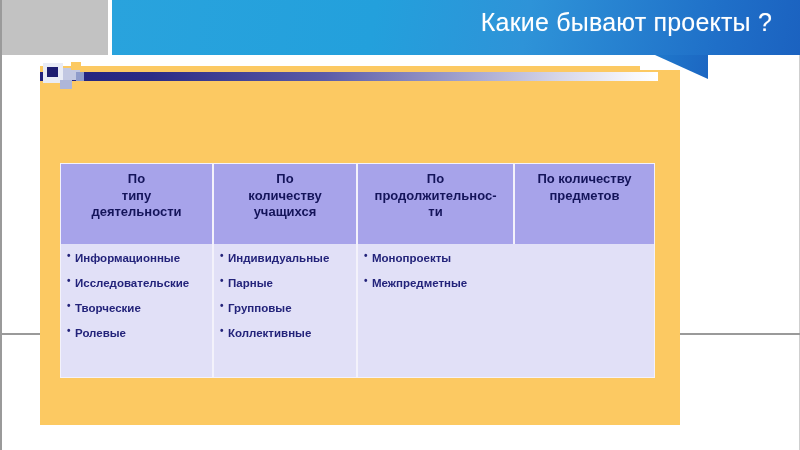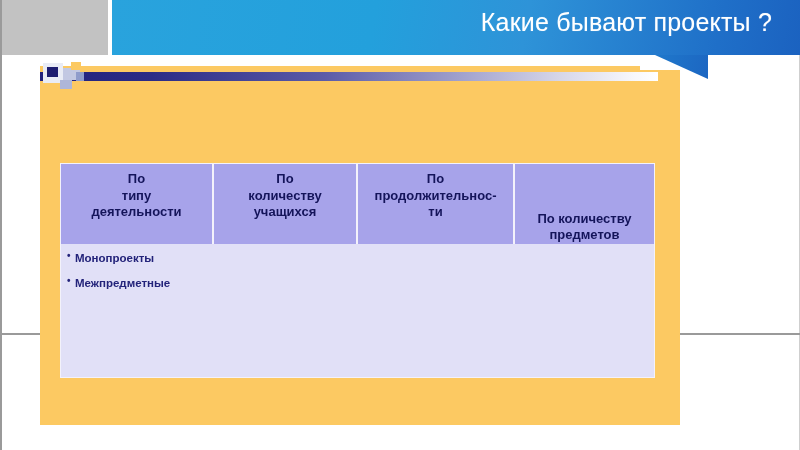--- a/index.html
+++ b/index.html
@@ -140,21 +140,21 @@
     padding:7px 0 0 6px;
     font-size:11.5px;
     color:#23237a;
     line-height:1.22;
   }
 
   
   .c1 { width:153px; }
   .c2 { width:144px; }
   .c3 { width:157px; }
-  .c4 { width:139px;align-items:flex-end; }
+  .c4 { width:139px; }
 
   .bullet-list { list-style:none; }
   .bullet-list li {
     position:relative;
     padding-left:8px;
     margin-bottom:11px;
     font-weight:bold;
     color:#23237a;
   }
   .bullet-list li::before {
@@ -212,21 +212,37 @@
         <div class="th c4">
           <div>
             <span>По количеству</span><br>
             <span>предметов</span>
           </div>
         </div>
       </div>
 
       <div class="tbody">
 
-
+        <div class="td c1">
+          <ul class="bullet-list">
+            <li>Информационные</li>
+            <li>Исследовательские</li>
+            <li>Творческие</li>
+            <li>Ролевые</li>
+          </ul>
+        </div>
+
+        <div class="td c2">
+          <ul class="bullet-list">
+            <li>Индивидуальные</li>
+            <li>Парные</li>
+            <li>Групповые</li>
+            <li>Коллективные</li>
+          </ul>
+        </div>
 
 
         <div class="td c4">
           <ul class="bullet-list">
             <li>Монопроекты</li>
             <li>Межпредметные</li>
           </ul>
         </div>
 
       </div>

